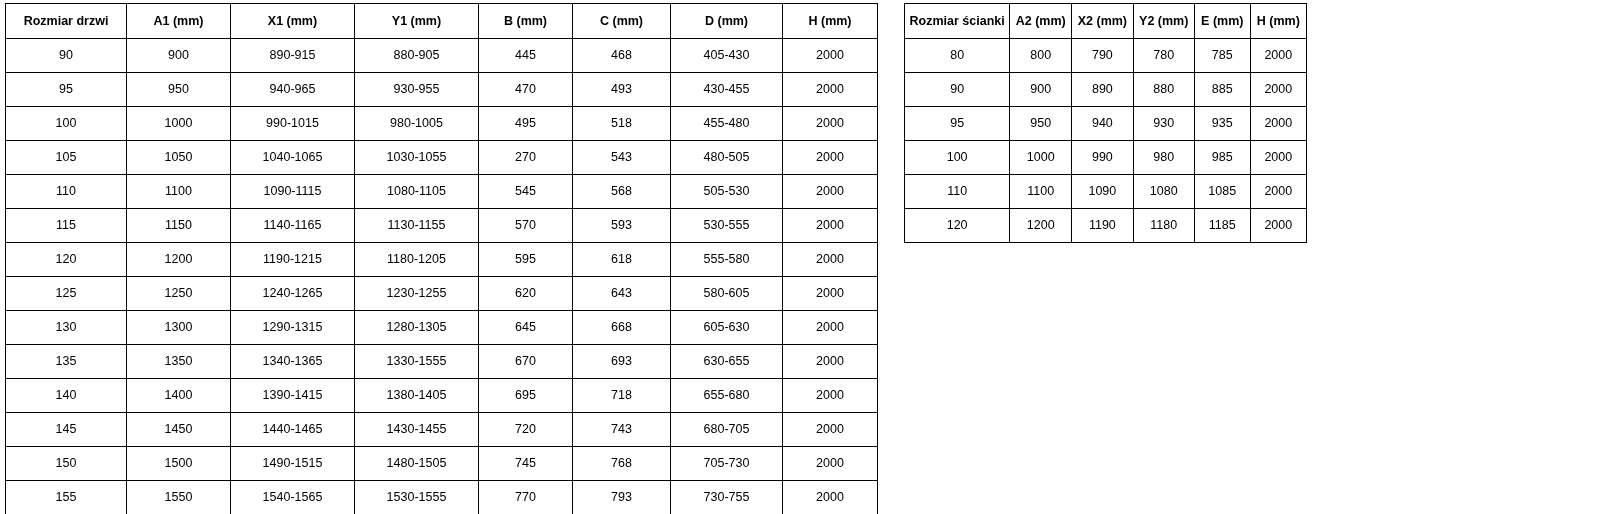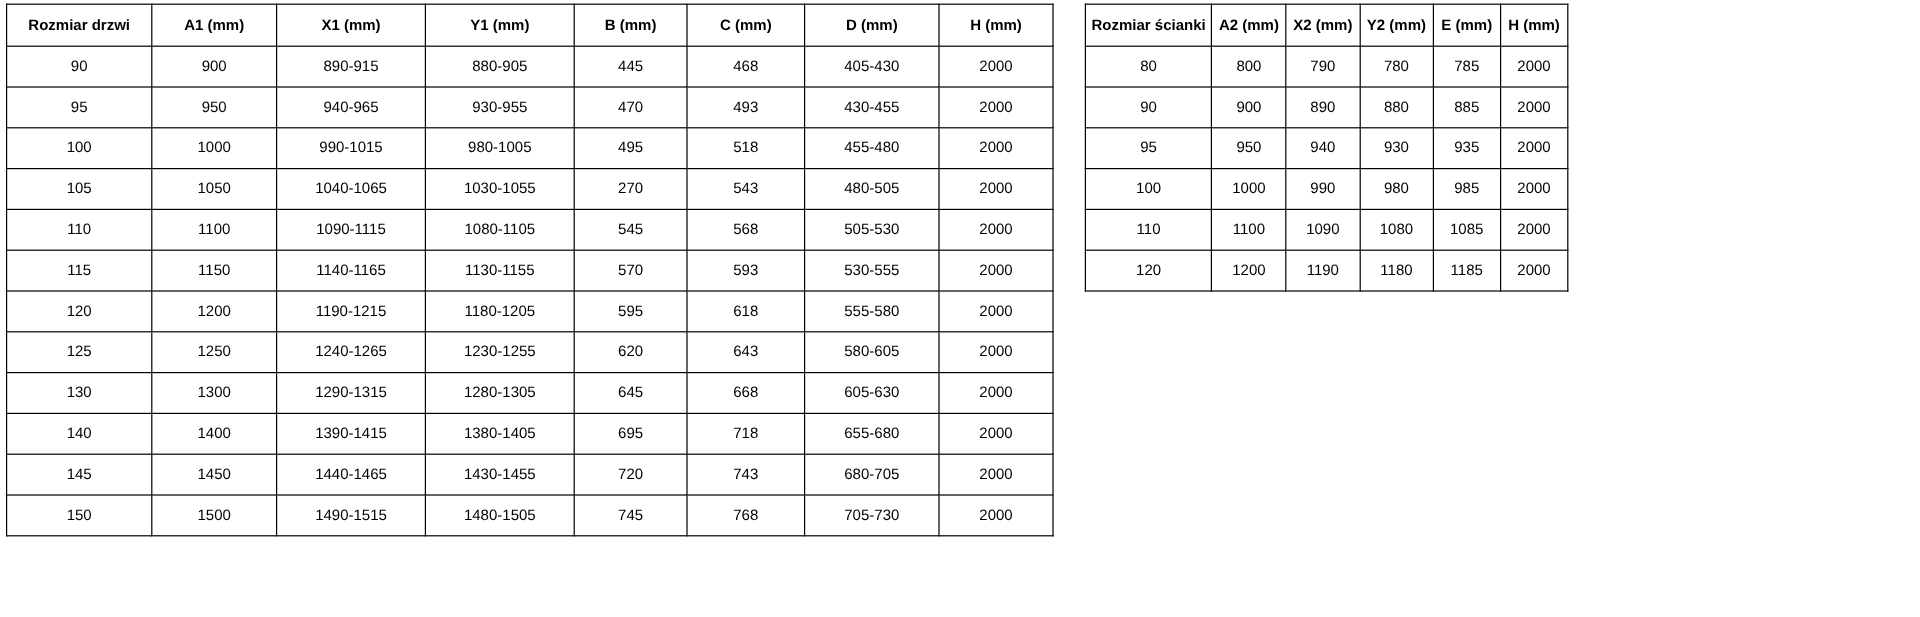--- a/index.html
+++ b/index.html
@@ -182,20 +182,30 @@
           <td>130</td>
           <td>1300</td>
           <td>1290-1315</td>
           <td>1280-1305</td>
           <td>645</td>
           <td>668</td>
           <td>605-630</td>
           <td>2000</td>
         </tr>
         <tr>
+          <td>135</td>
+          <td>1350</td>
+          <td>1340-1365</td>
+          <td>1330-1555</td>
+          <td>670</td>
+          <td>693</td>
+          <td>630-655</td>
+          <td>2000</td>
+        </tr>
+        <tr>
           <td>140</td>
           <td>1400</td>
           <td>1390-1415</td>
           <td>1380-1405</td>
           <td>695</td>
           <td>718</td>
           <td>655-680</td>
           <td>2000</td>
         </tr>
         <tr>
@@ -209,20 +219,30 @@
           <td>2000</td>
         </tr>
         <tr>
           <td>150</td>
           <td>1500</td>
           <td>1490-1515</td>
           <td>1480-1505</td>
           <td>745</td>
           <td>768</td>
           <td>705-730</td>
+          <td>2000</td>
+        </tr>
+        <tr>
+          <td>155</td>
+          <td>1550</td>
+          <td>1540-1565</td>
+          <td>1530-1555</td>
+          <td>770</td>
+          <td>793</td>
+          <td>730-755</td>
           <td>2000</td>
         </tr>
 
       </tbody>
     </table>
   </div>
 
   <div class="table-wrap" id="walls-wrap">
     <table class="spec" id="walls-table">
       <colgroup>

